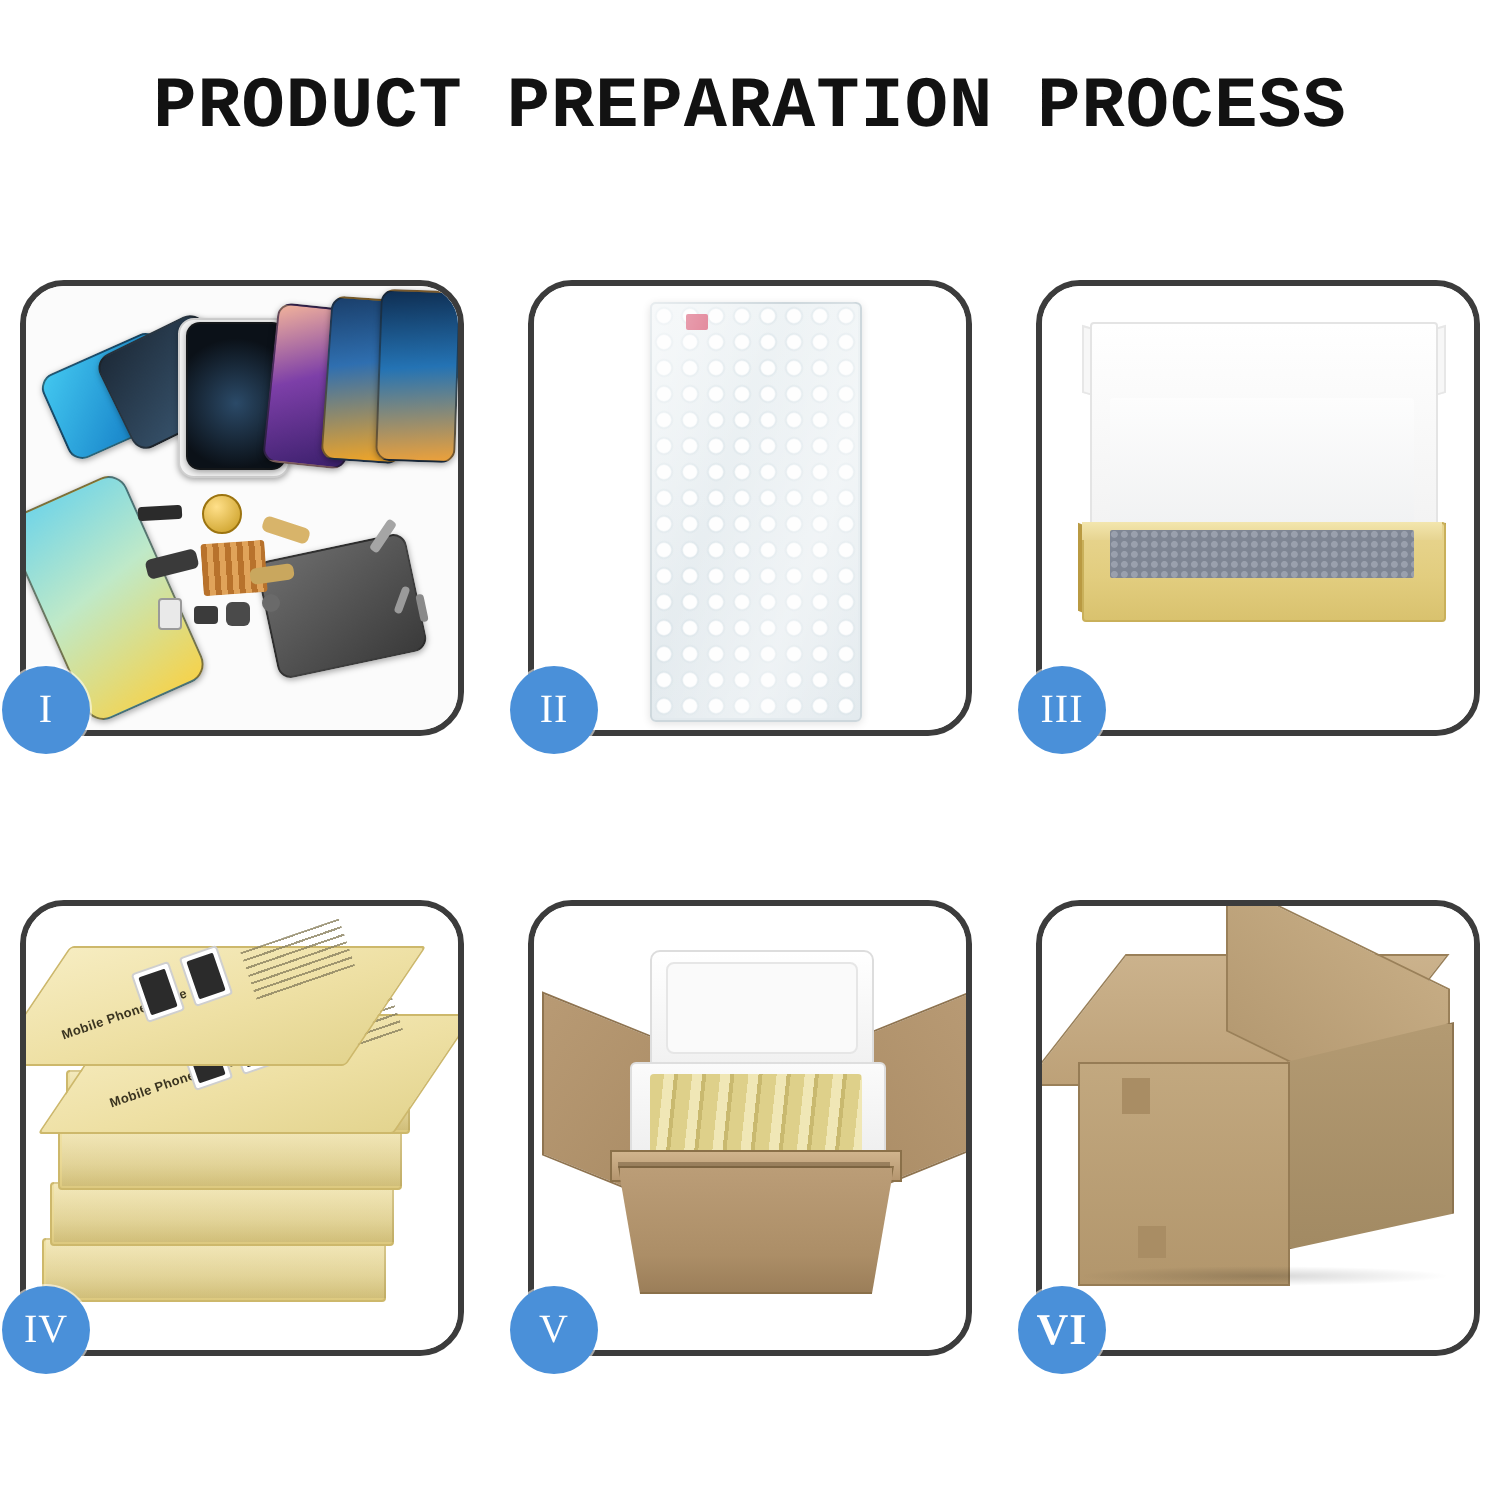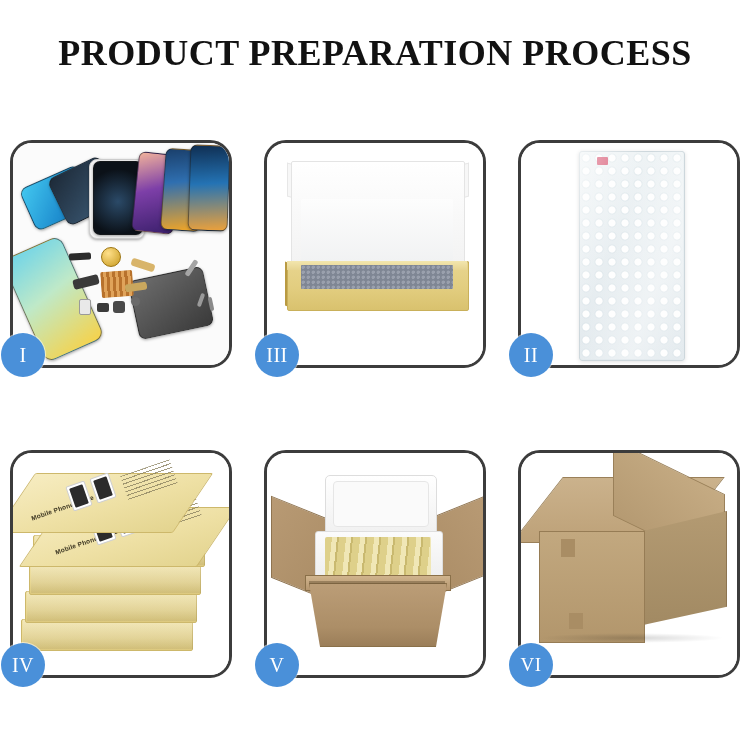--- a/index.html
+++ b/index.html
@@ -28,21 +28,21 @@
     text-align: center;
   }
   .title {
     font-size: 36px;
     font-weight: bold;
     letter-spacing: 0.5px;
     color: #121212;
     line-height: 1.1;
     margin: 0;
     white-space: nowrap;
-    font-family: Liberation Serif, serif;
+    font-family: Liberation Mono, monospace;
     text-align: center;
   }
   .subtitle {
     margin: 11px 0 0 0;
     font-size: 15.5px;
     font-weight: normal;
     color: #1b1b1b;
     line-height: 1.2;
     white-space: nowrap;
     font-family: "Liberation Sans", sans-serif;
@@ -86,21 +86,21 @@
     color: #ffffff;
     display: flex;
     align-items: center;
     justify-content: center;
     font-family: "Liberation Serif", serif;
     font-size: 20px;
     letter-spacing: 0.5px;
     z-index: 6;
     box-shadow: 0 0 0 1px rgba(255,255,255,0.55);
   }
-  .badge.small { font-size: 19px; }
+  .badge.small { font-size: 22px; font-weight: bold; }
 
   
   .scene { position: absolute; inset: 0; }
   .obj { position: absolute; }
 
   
   .p1bg { background: #fbfbfb; }
   .phone {
     border-radius: 7px;
     box-shadow: 0 1px 3px rgba(0,0,0,0.35);
@@ -419,49 +419,49 @@
           <div class="obj scr2"></div>
           <div class="obj scr3"></div>
         </div>
       </div>
       <div class="badge">I</div>
     </div>
 
     <div class="panel">
       <div class="panel-inner">
         <div class="scene">
+          <div class="obj lcd-in-bag"></div>
+          <div class="obj lcd-flex"></div>
+          <div class="obj lcd-conn"></div>
+          <div class="obj lcd-tab1"></div>
+          <div class="obj lcd-tab2"></div>
+          <div class="obj lcd-tab3"></div>
+          <div class="obj bag"></div>
+          <div class="obj bag-label"></div>
+          <div class="obj bag-gloss"></div>
+        </div>
+      </div>
+      <div class="badge">II</div>
+    </div>
+
+    <div class="panel">
+      <div class="panel-inner">
+        <div class="scene">
           <div class="obj b3-lid-left"></div>
           <div class="obj b3-lid-right"></div>
           <div class="obj b3-lidback"></div>
           <div class="obj b3-foam"></div>
           <div class="obj b3-corner-l"></div>
           <div class="obj b3-corner-r"></div>
           <div class="obj b3-tray"></div>
           <div class="obj b3-tray-lip"></div>
           <div class="obj b3-inner-foam"></div>
         </div>
       </div>
       <div class="badge">III</div>
-    </div>
-
-    <div class="panel">
-      <div class="panel-inner">
-        <div class="scene">
-          <div class="obj lcd-in-bag"></div>
-          <div class="obj lcd-flex"></div>
-          <div class="obj lcd-conn"></div>
-          <div class="obj lcd-tab1"></div>
-          <div class="obj lcd-tab2"></div>
-          <div class="obj lcd-tab3"></div>
-          <div class="obj bag"></div>
-          <div class="obj bag-label"></div>
-          <div class="obj bag-gloss"></div>
-        </div>
-      </div>
-      <div class="badge">II</div>
     </div>
 
     <div class="panel">
       <div class="panel-inner">
         <div class="scene stack">
 
           <div class="sbox" style="left:2px; top:150px;">
               <span class="side"></span>
             </div>
           <div class="sbox" style="left:6px; top:122px;">

